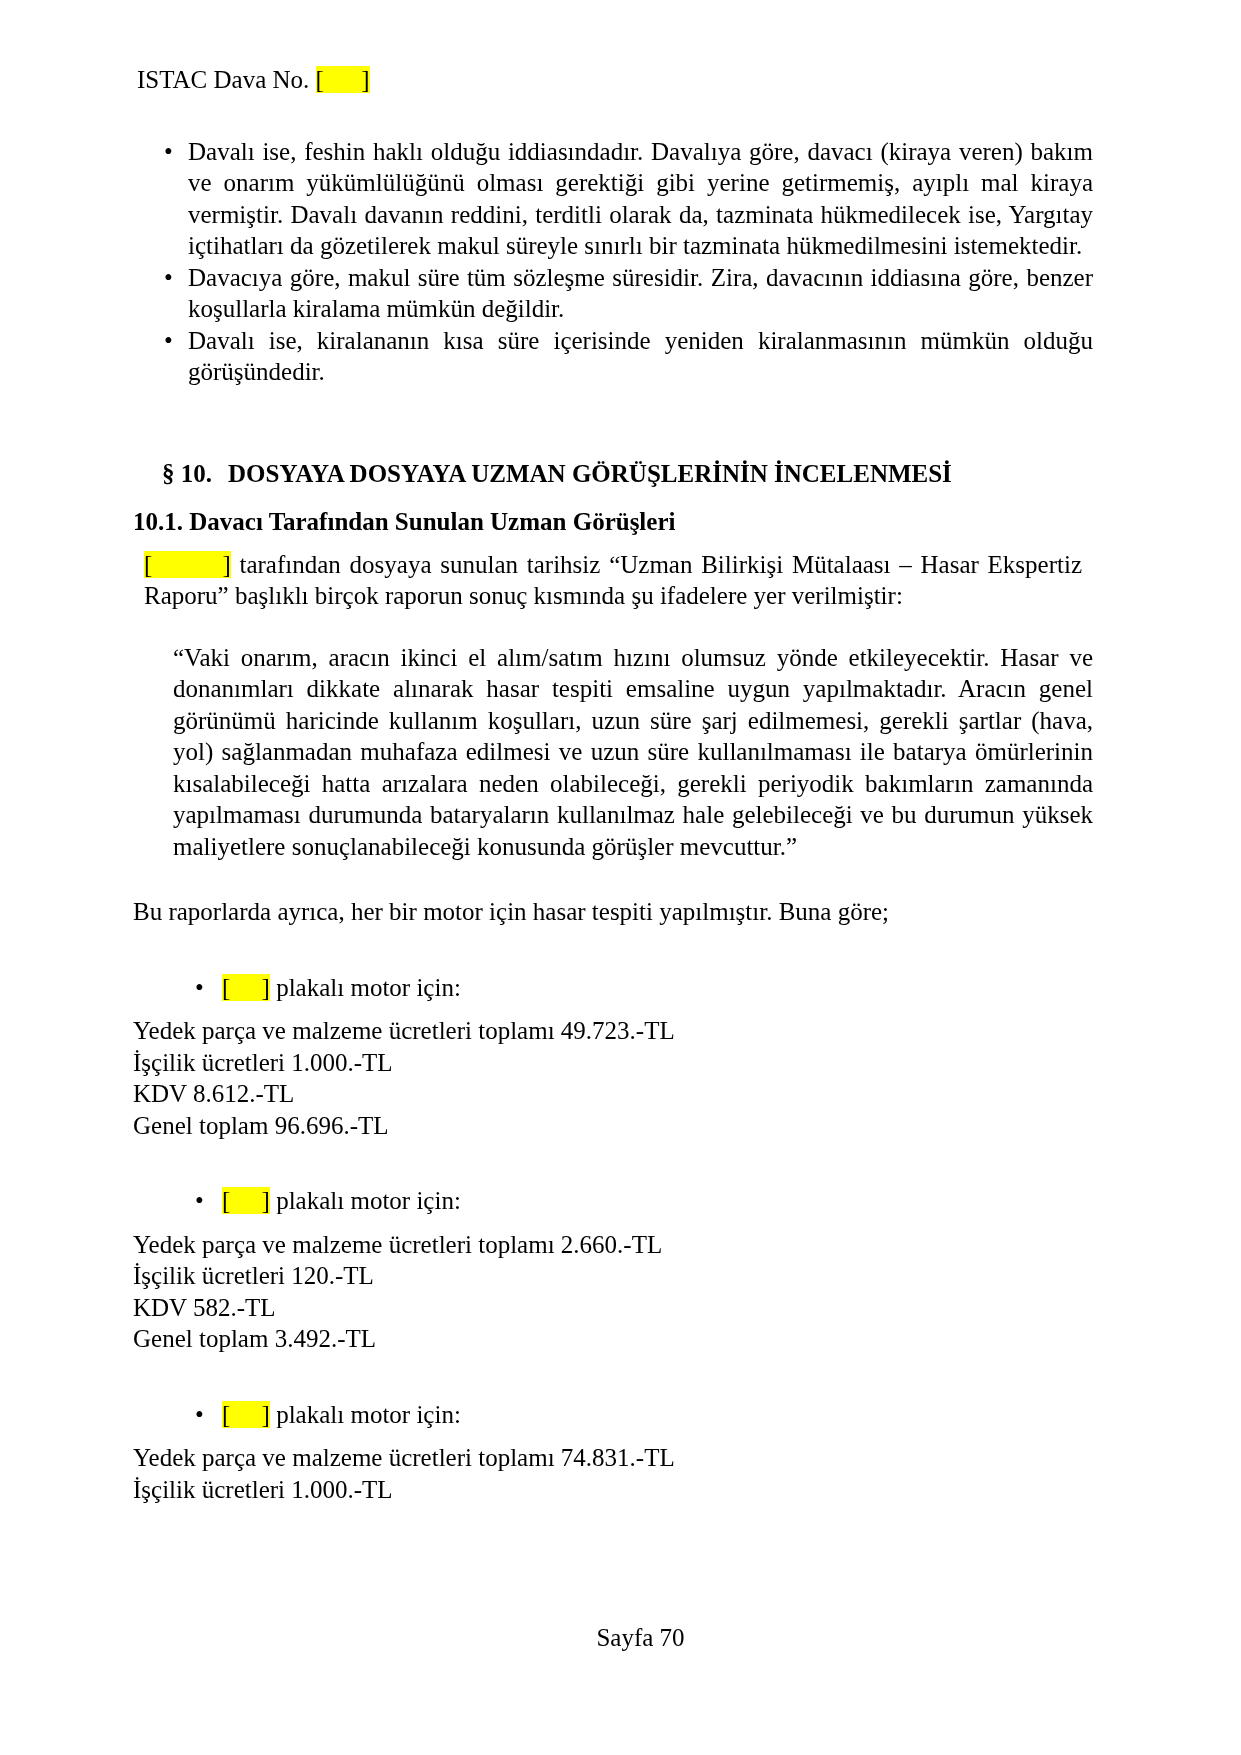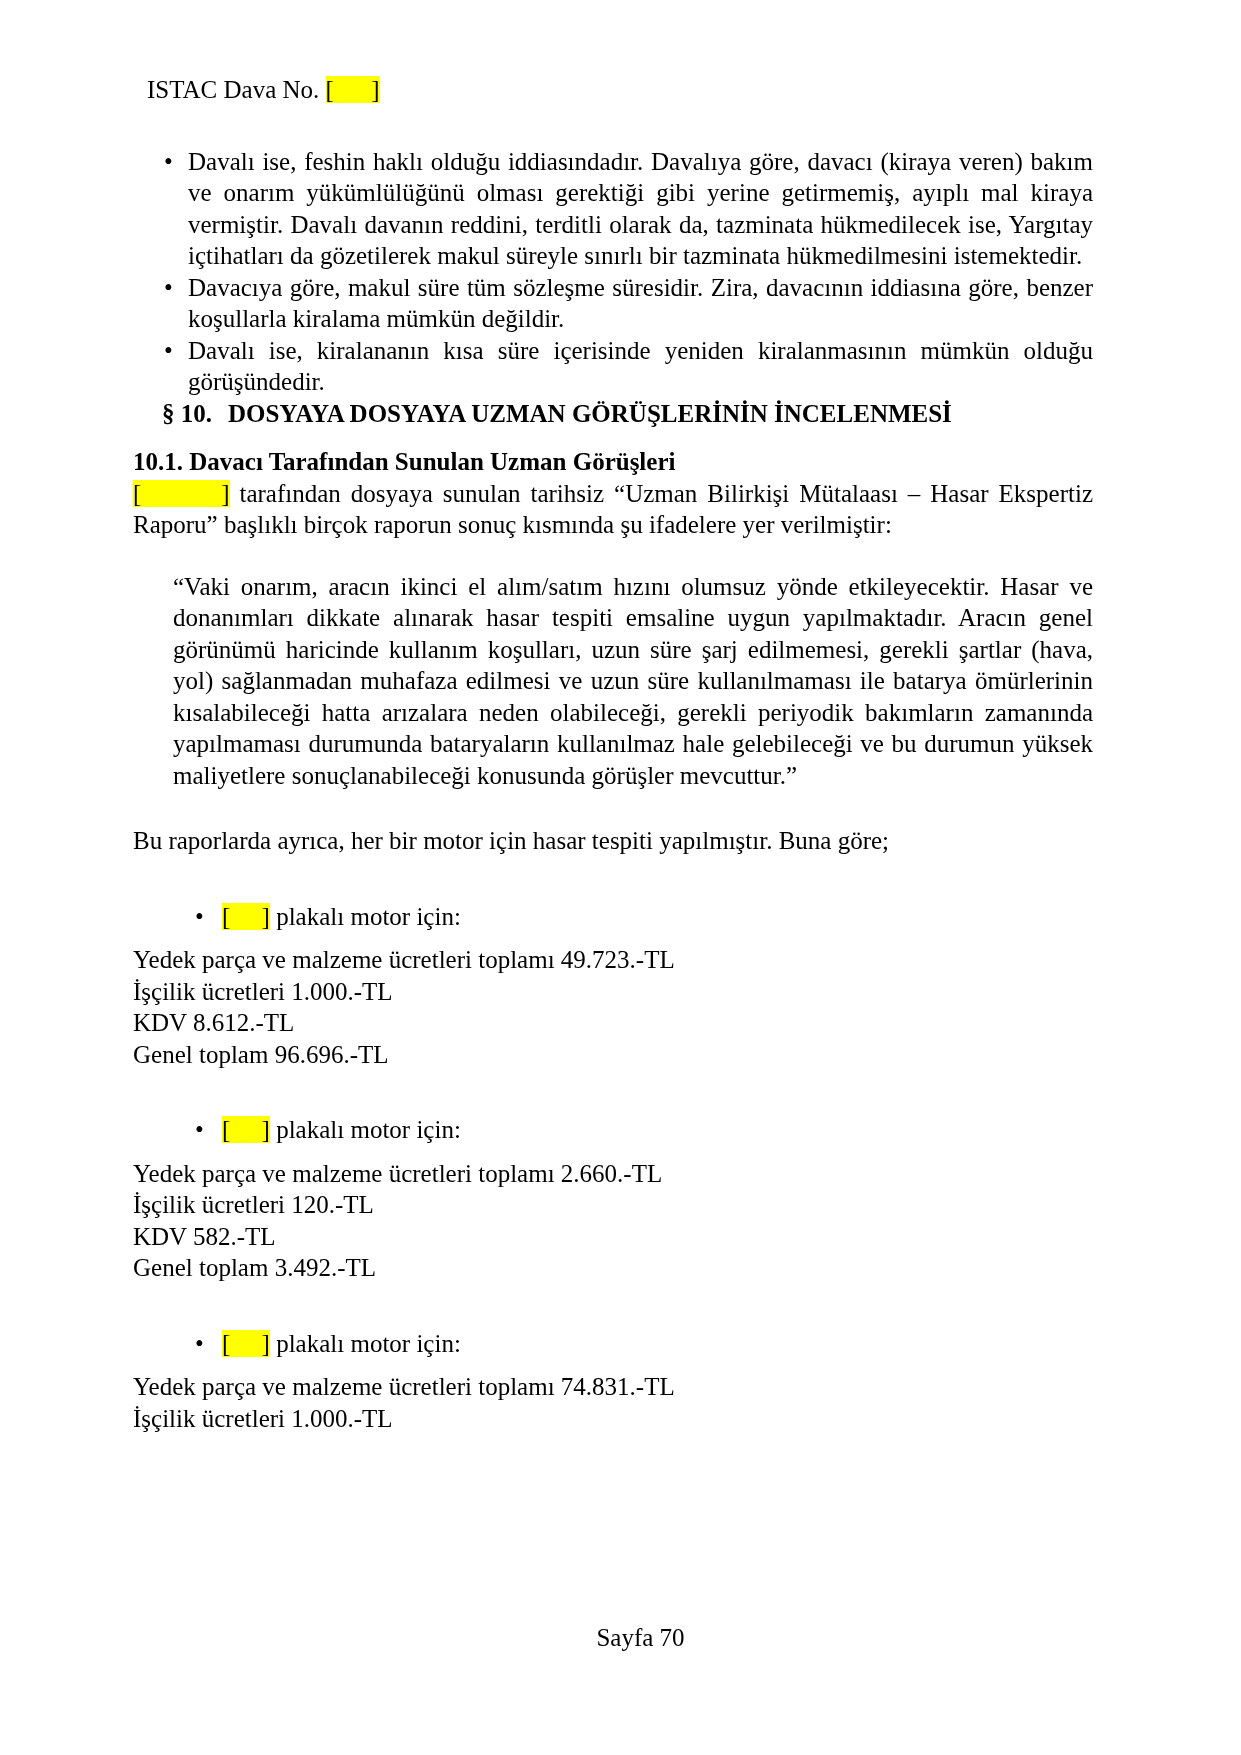--- a/index.html
+++ b/index.html
@@ -19,50 +19,51 @@
     color: #000000;
     box-sizing: border-box;
     padding: 60px 148px 0 133px;
     overflow: hidden;
   }
   .hl {
     background: #ffff00;
     white-space: pre;
   }
   .doc-header {
-    margin: 14px;
+    margin: 4px;
   }
   .top-bullets {
     margin-top: 40px;
   }
   .top-bullet {
     position: relative;
     padding-left: 55px;
     text-align: justify;
   }
   .top-bullet .dot {
     position: absolute;
     left: 31px;
     top: 0;
   }
   .section-heading {
     display: flex;
     font-weight: bold;
+    margin-top: 70px;
     margin-left: 29px;
   }
   .section-num {
     width: 66px;
     flex-shrink: 0;
   }
   .subsection-heading {
     font-weight: bold;
     margin-top: 17px;
   }
   .intro-para {
-    margin: 0;
+    margin: 11px;
     text-align: justify;
   }
   .quote-block {
     margin: 30px 0 0 40px;
     text-align: justify;
   }
   .note-para {
     margin: 34px 0 0 0;
   }
   .motor-bullet {

